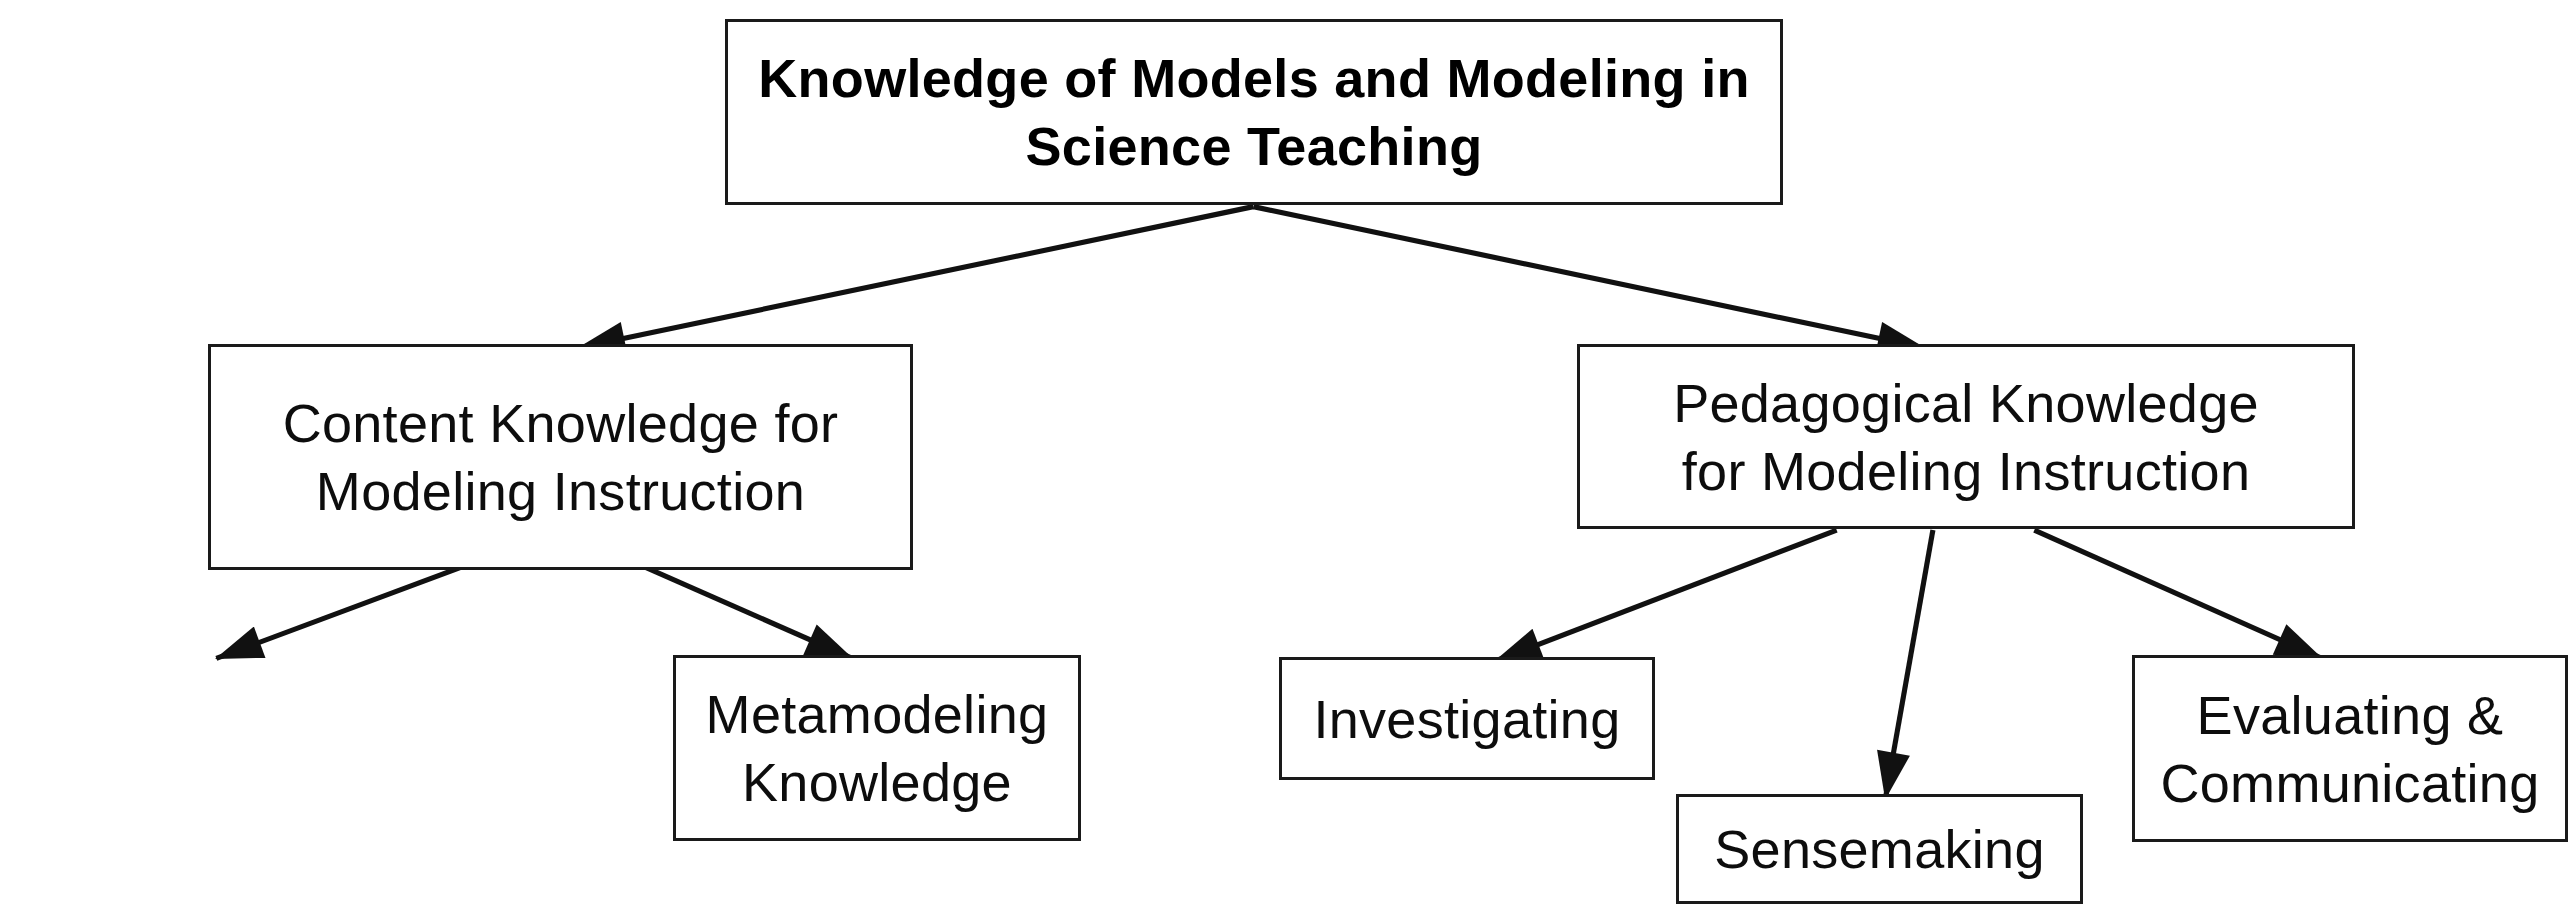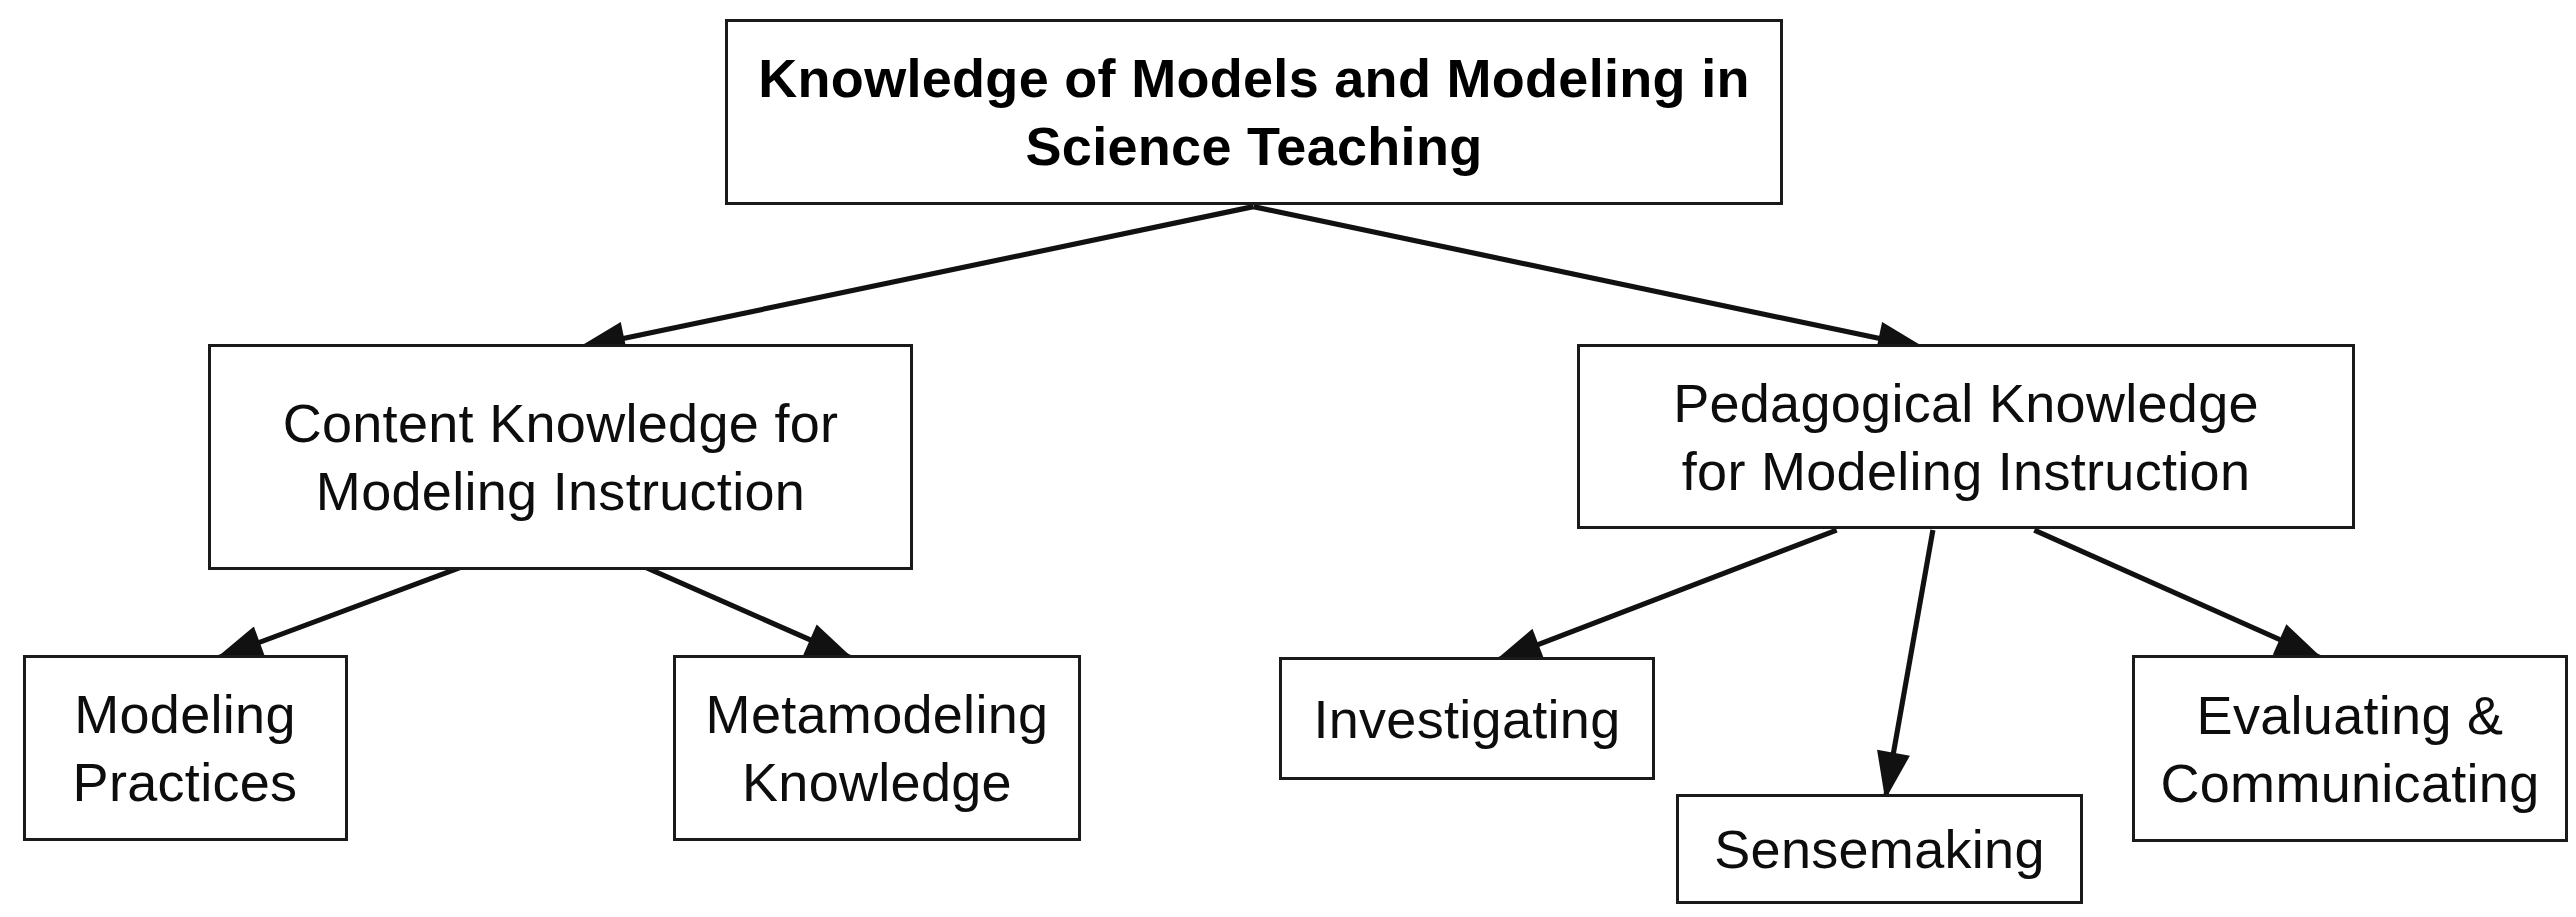--- a/index.html
+++ b/index.html
@@ -86,24 +86,20 @@
   <div class="node" id="node-content">
     <div class="label">Content Knowledge for
 Modeling Instruction</div>
   </div>
 
   <div class="node" id="node-pedagogical">
     <div class="label">Pedagogical Knowledge
 for Modeling Instruction</div>
   </div>
 
-  <div class="node" id="node-modeling">
-    <div class="label">Modeling
-Practices</div>
-  </div>
 
   <div class="node" id="node-investigating">
     <div class="label">Investigating</div>
   </div>
 
   <div class="node" id="node-metamodeling">
     <div class="label">Metamodeling
 Knowledge</div>
   </div>
 

